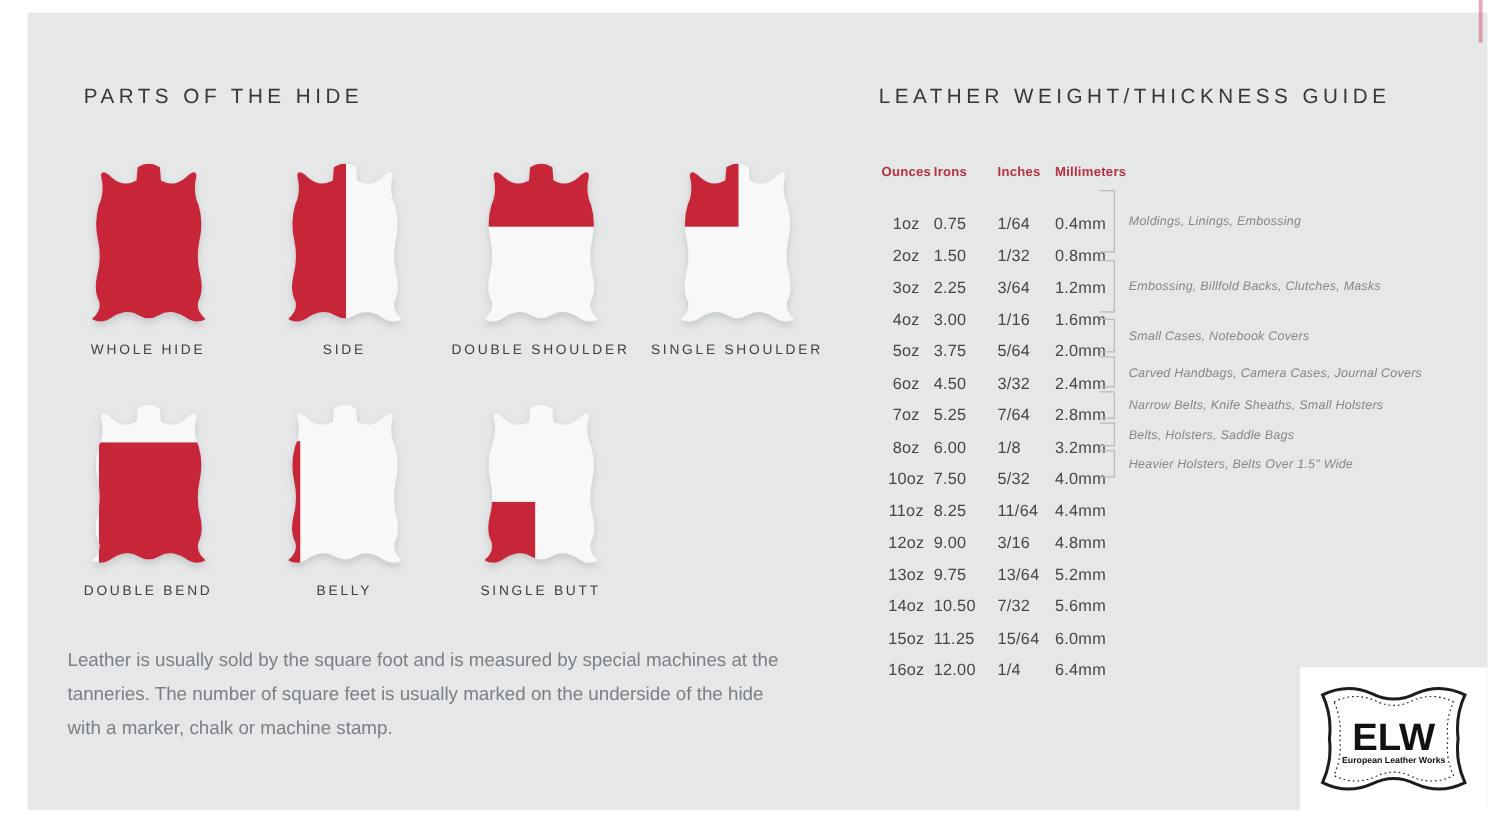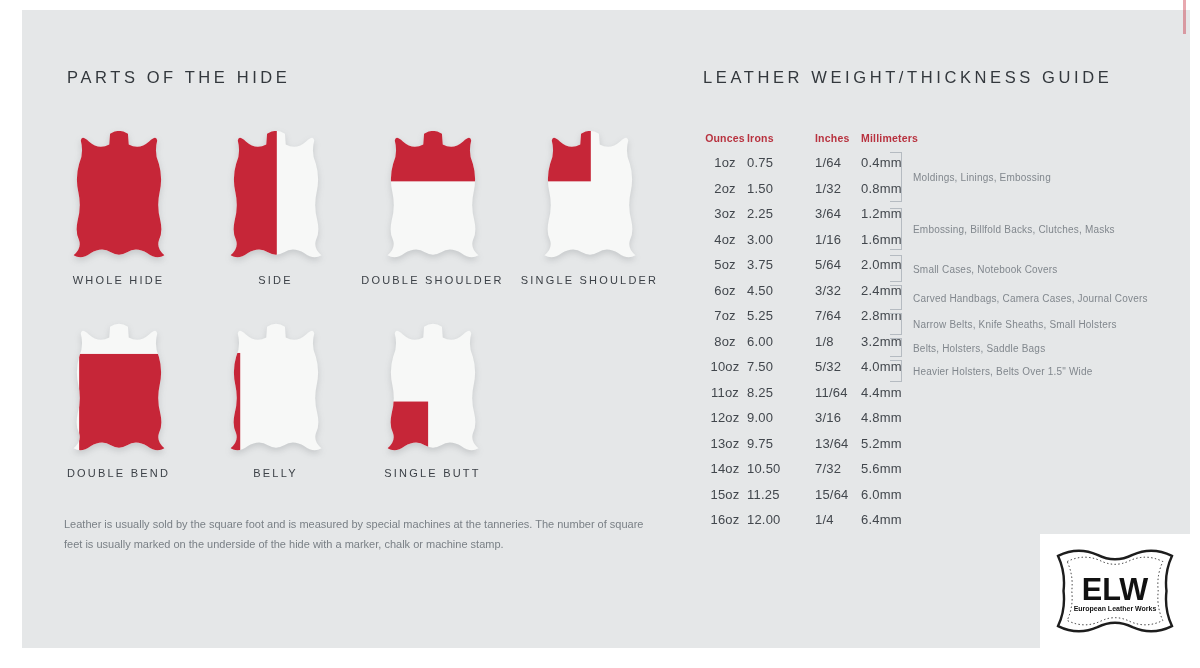--- a/index.html
+++ b/index.html
@@ -23,37 +23,37 @@
   .hide-row{position:absolute;left:18px;width:630px;display:flex;}
   #hide-row-1{top:115px;}
   #hide-row-2{top:308px;}
   .hide-fig{width:157px;display:flex;flex-direction:column;align-items:center;margin:0;}
   .hide-svg{width:122px;height:136px;filter:drop-shadow(0 3px 3px rgba(60,65,70,0.18));}
   .hb{fill:#f7f8f7;}
   .hr{fill:#c62638;}
   .hide-label{margin-top:13px;font-size:11px;letter-spacing:2.2px;color:#3c4147;white-space:nowrap;}
 
   .note{
-    position:absolute;left:42px;top:505px;width:580px;
-    font-size:11px;line-height:1.8;color:#7a8086;
+    position:absolute;left:32px;top:505px;width:580px;
+    font-size:15px;line-height:1.8;color:#7a8086;
   }
 
   
   .table-wrap{position:absolute;left:681px;top:118px;width:470px;}
   .thead{display:flex;height:20px;align-items:center;}
   .th{font-size:10.5px;color:#b8323f;font-weight:bold;letter-spacing:0.2px;}
-  .trows{margin-top:2px;}
+  .trows{margin-top:18px;}
   .trow{display:flex;height:25.5px;align-items:center;}
   .tc{font-size:13px;color:#42474d;letter-spacing:0.2px;}
   .c1{width:44px;text-align:center;}
-  .c2{width:68px;}
+  .c2{width:51px;}
   .c3{width:46px;}
   .c4{width:80px;}
 
-  .brackets{position:absolute;left:187px;top:0;width:270px;height:420px;}
+  .brackets{position:absolute;left:177px;top:0;width:270px;height:420px;font-style:italic;}
   .bracket-item{position:absolute;left:0;width:260px;}
   .bracket{
     position:absolute;left:0;top:0;height:100%;width:12px;box-sizing:border-box;
     border:1.5px solid #b5bbc1;border-left:none;
   }
   .bracket-label{
     position:absolute;left:23px;top:50%;transform:translateY(-42%);
     white-space:nowrap;font-size:10px;color:#81878d;letter-spacing:0.2px;
   }
 

